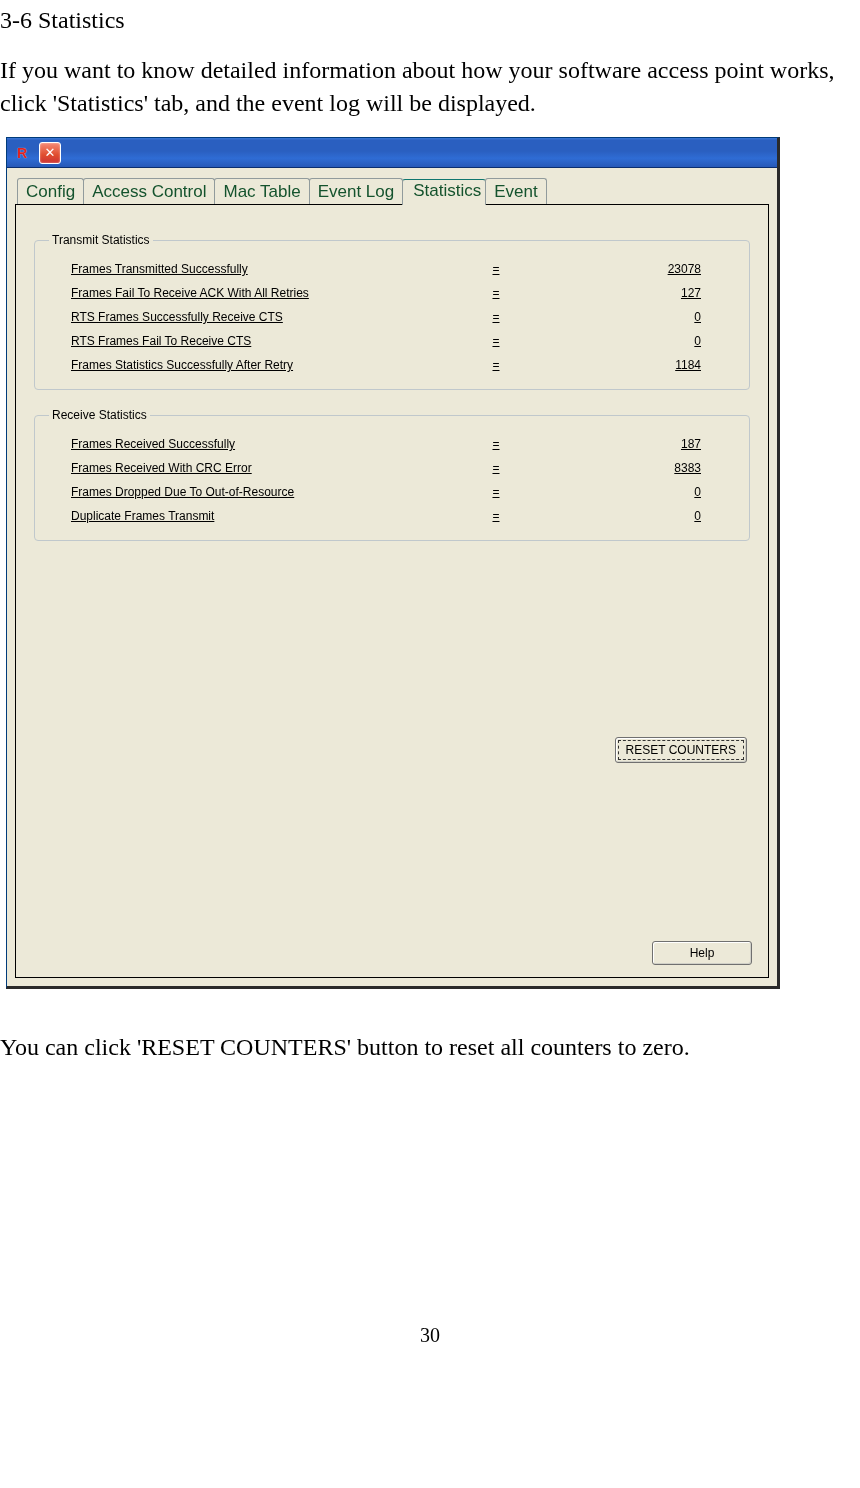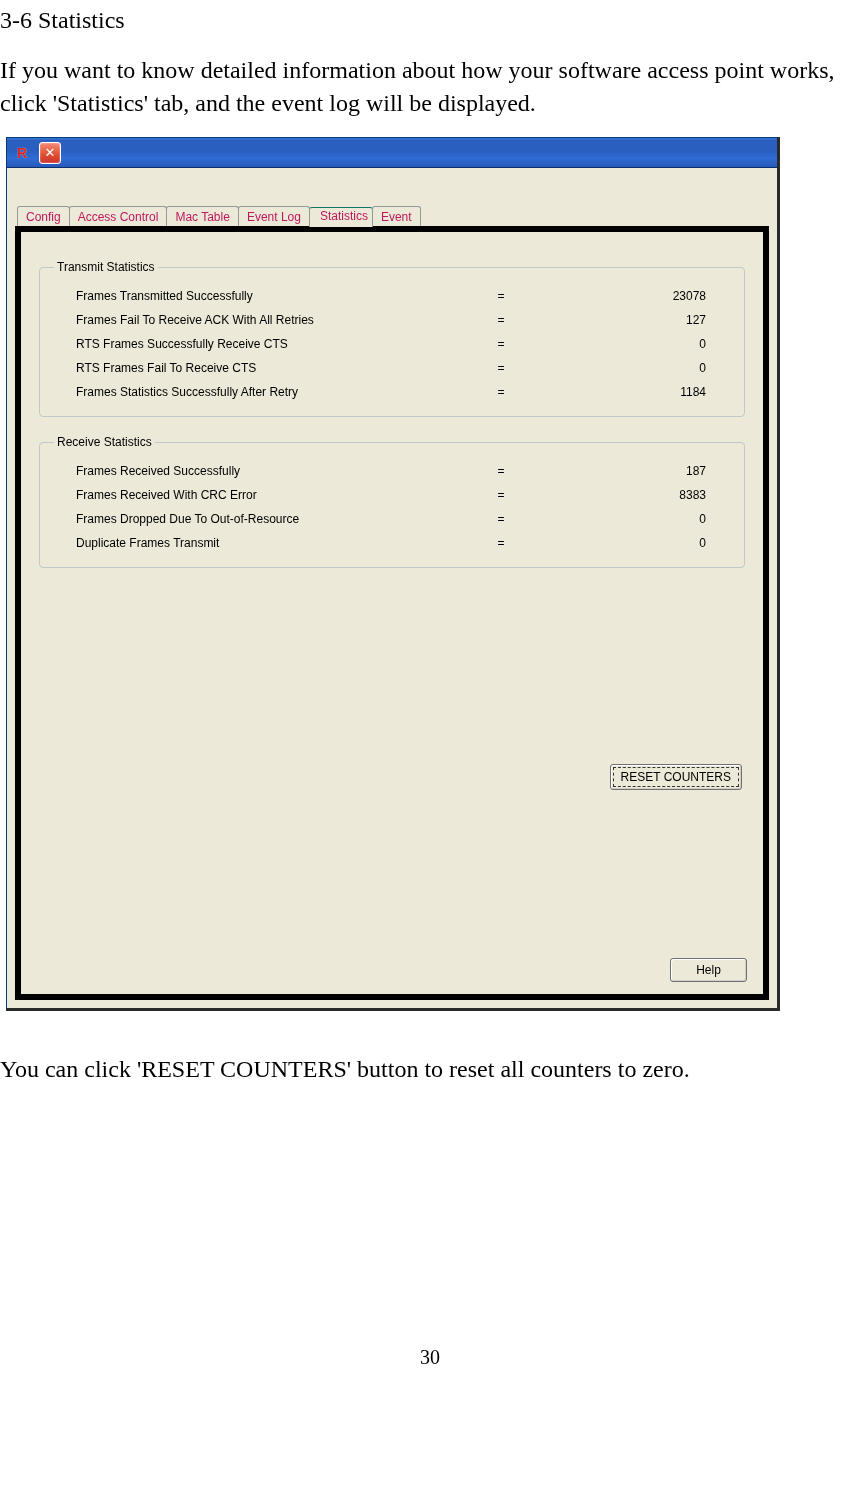--- a/index.html
+++ b/index.html
@@ -67,42 +67,41 @@
       padding: 10px 8px 8px 8px;
     }
     .tabstrip {
       display: flex;
       align-items: flex-end;
       padding-left: 2px;
       position: relative;
       z-index: 2;
     }
     .tab {
-      font-size: 12px;
+      font-size: 17px;
       padding: 3px 8px 2px 8px;
       background: #ece9d8;
       border: 1px solid #919b9c;
       border-bottom: none;
       border-top-left-radius: 3px;
       border-top-right-radius: 3px;
       margin-right: -1px;
-      color: #be185d;
+      color: #14532d;
       position: relative;
       cursor: default;
-      margin-top: 28px;
     }
     .tab.active {
       background: #ece9d8;
       border-top: 1px solid #0f766e;
       padding: 1px 4px 4px 10px;
       margin-bottom: -1px;
       z-index: 3;
     }
     .tab-panel {
-      border: 6px solid #000000;
+      border: 1px solid #000000;
       background: #ece9d8;
       min-height: 774px;
       position: relative;
       z-index: 1;
       padding: 28px 18px 10px 18px;
     }
     fieldset.groupbox {
       border: 1px solid #c0c8cc;
       border-radius: 4px;
       margin: 0 0 18px 0;
@@ -111,20 +110,21 @@
     }
     fieldset.groupbox legend {
       font-size: 12px;
       padding: 0 3px;
       color: #000;
     }
     .stat-row {
       display: flex;
       align-items: flex-end;
       padding: 5px 0 5px 22px;
+      text-decoration: underline;
     }
     .stat-label {
       flex: 0 0 360px;
       font-size: 12px;
     }
     .stat-eq {
       flex: 0 0 130px;
       text-align: center;
       font-size: 12px;
     }
@@ -147,21 +147,21 @@
       right: 21px;
       top: 532px;
       padding: 5px 10px;
       outline: 1px dashed #333;
       outline-offset: -4px;
     }
     .help-btn {
       position: absolute;
       right: 16px;
       bottom: 12px;
-      width: 77px;
+      width: 100px;
       padding: 4px 0;
     }
     .page-num {
       text-align: center;
       font-size: 20px;
       margin-top: 260px;
     }
   </style>
 </head>
 <body>

